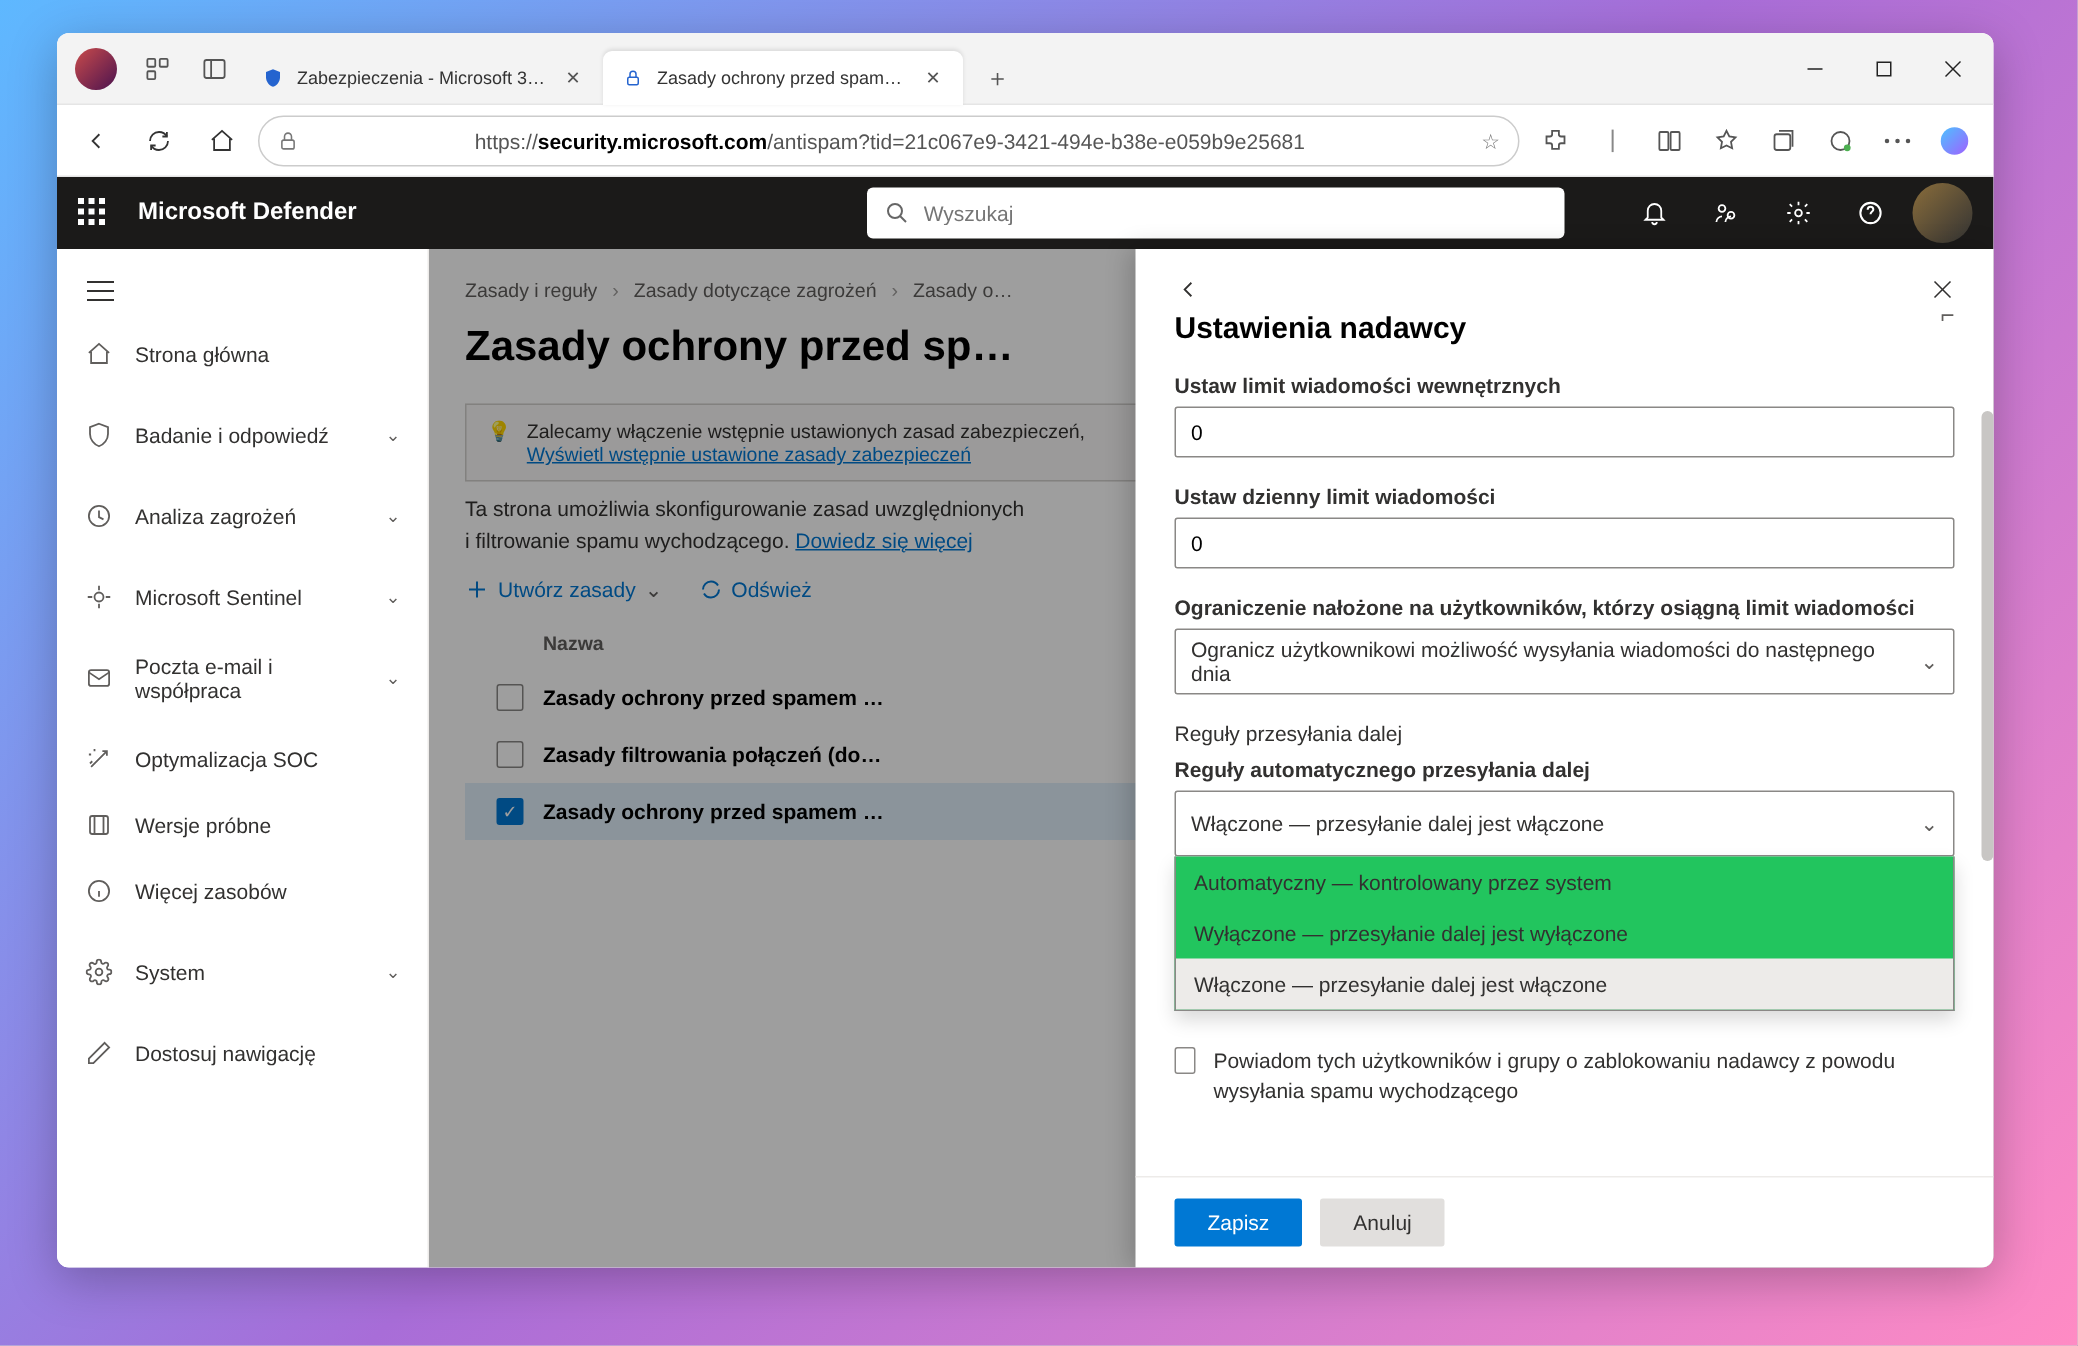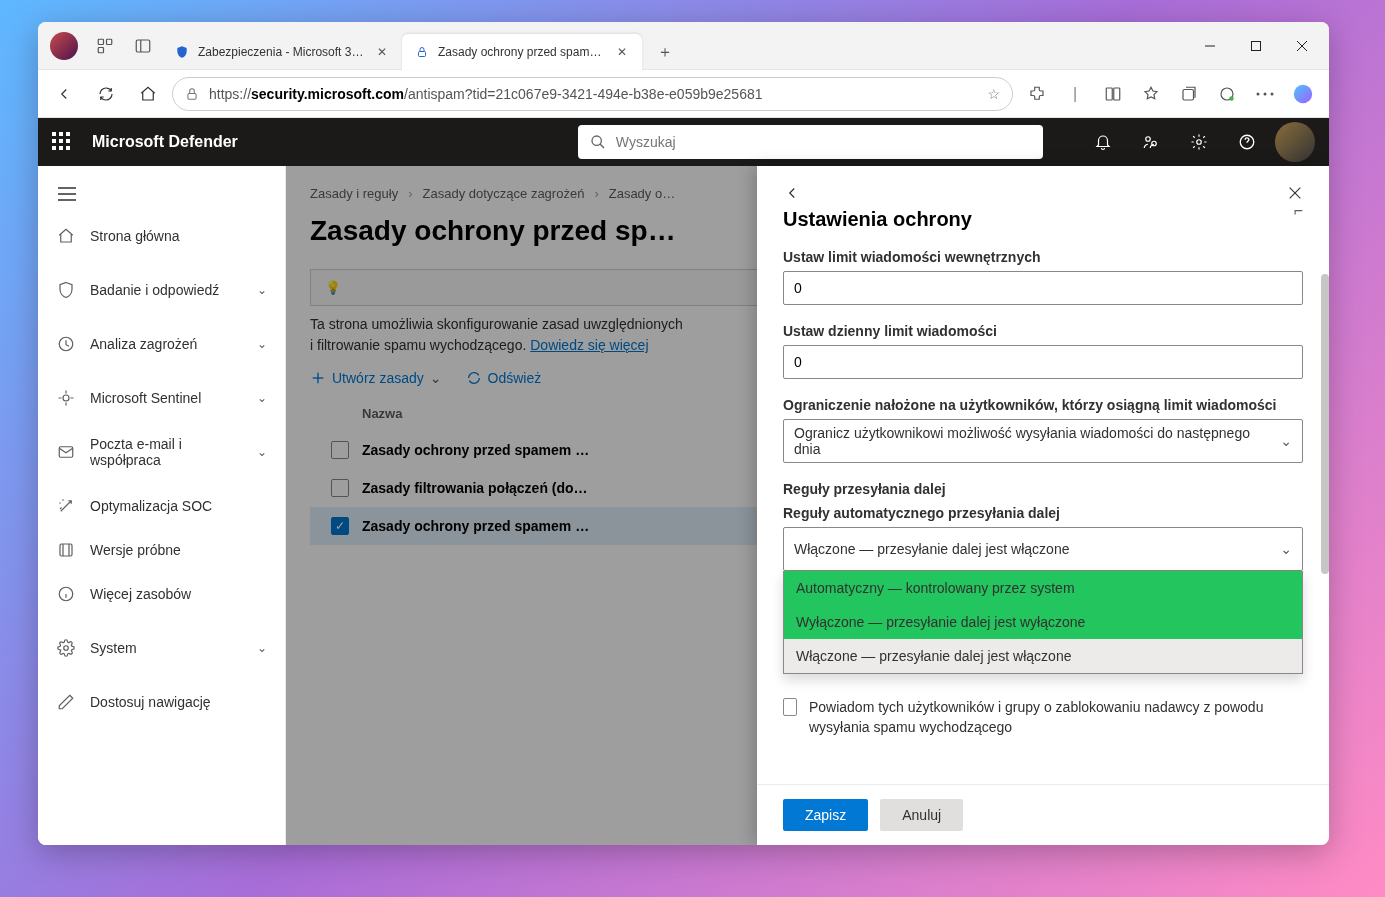--- a/index.html
+++ b/index.html
@@ -18,21 +18,21 @@
 .tab .favicon { width: 16px; height: 16px; flex-shrink:0; display:flex; align-items:center; justify-content:center; }
 .tab .tab-title { white-space: nowrap; overflow: hidden; text-overflow: ellipsis; flex:1; }
 .tab .tab-close { width: 16px; height: 16px; color:#555; display:flex; align-items:center; justify-content:center; }
 .newtab { width: 34px; height:34px; display:flex; align-items:center; justify-content:center; margin-left:6px; color:#555; }
 .winctrl { display:flex; margin-left:auto; }
 .winctrl >div { width:46px; height:48px; display:flex; align-items:center; justify-content:center; color:#222; }
 
 
 .urlbar { height: 48px; background: #fff; display:flex; align-items:center; padding: 0 8px; gap:6px; border-bottom:1px solid #e5e5e5; }
 .urlbtn { width:36px; height:36px; display:flex; align-items:center; justify-content:center; color:#555; border-radius:4px; }
-.addr { flex:1; height:34px; border:1px solid #ccc; border-radius:17px; display:flex; align-items:center; padding:0 12px; gap:10px; font-size:14px; color:#555; }
+.addr { flex:1; height:34px; border:1px solid #ccc; border-radius:17px; display:flex; align-items:center; padding:0 12px; gap:10px; font-size:14px; color:#555;text-align:center; }
 .addr .lock { color:#777; }
 .addr .url { flex:1; color:#555; }
 .addr .url b { color:#000; font-weight:600; }
 .addr .star { color:#777; }
 .right-icons { display:flex; gap:2px; }
 
 
 .apphdr { height: 48px; background: #1b1a19; color:#fff; display:flex; align-items:center; padding:0 14px; gap:20px; }
 .waffle { width:20px; height:20px; display:grid; grid-template-columns:repeat(3,4px); grid-template-rows:repeat(3,4px); gap:3px; }
 .waffle>span{background:#fff;}
@@ -81,21 +81,21 @@
 
 .panel{ position:absolute; right:0; top:0; width:572px; height:100%; background:#fff; box-shadow:-4px 0 16px rgba(0,0,0,.2); display:flex; flex-direction:column;}
 .panel-scroll{position:absolute; right:0; top:108px; width:8px; height:300px; background:#c8c6c4; border-radius:4px;}
 .panel-top{ padding:18px 26px 0; display:flex; align-items:center; justify-content:space-between;}
 .panel-body{ padding:0 26px 12px; flex:1; overflow:visible;}
 .panel h2{font-size:20px;font-weight:700; margin:6px 0 18px;}
 .fld{margin-bottom:18px;}
 .fld-label{font-size:14px; font-weight:600; color:#323130; margin-bottom:6px;}
 .fld input[type=text]{width:100%;height:34px;border:1px solid #8a8886;border-radius:2px;padding:0 10px;font-size:14px;}
 .dropdown{width:100%;height:44px;border:1px solid #8a8886;border-radius:2px;padding:0 10px;font-size:14px;display:flex;align-items:center;justify-content:space-between;color:#323130;}
-.section-label{font-size:14px;font-weight:700;color:#323130;margin:14px 0 8px;}
+.section-label{font-size:14px;font-weight:400;color:#323130;margin:14px 0 8px;}
 .sub-label{font-size:14px;font-weight:600;color:#323130;margin-bottom:6px;}
 .options{position:relative; border:1px solid #8a8886; border-top:none; box-shadow:0 6px 12px rgba(0,0,0,.15); background:#22c55e;}
 .option{padding:9px 12px;font-size:14px;color:#323130;cursor:pointer;}
 .option.sel{background:#edebe9;}
 .chk-row{display:flex;gap:12px;align-items:flex-start;font-size:14px;color:#323130; margin-top:24px;}
 .panel-footer{border-top:1px solid #edebe9;padding:14px 26px;display:flex;gap:12px;}
 .btn-primary{background:#0078d4;color:#fff;border:none;padding:8px 22px;font-size:14px;border-radius:2px;}
 .btn-secondary{background:#e1dfdd;color:#323130;border:none;padding:8px 22px;font-size:14px;border-radius:2px;}
 
 svg{display:block;}
@@ -403,20 +403,24 @@
       <div class="bc">
         <span>Zasady i reguły</span>
           <span class="sep">›</span>
         <span>Zasady dotyczące zagrożeń</span>
           <span class="sep">›</span>
         <span>Zasady o…</span>
       </div>
       <h1>Zasady ochrony przed sp…</h1>
       <div class="callout">
         <span>💡</span>
+        <div>
+          <span>Zalecamy włączenie wstępnie ustawionych zasad zabezpieczeń,</span><br>
+          <a href="#">Wyświetl wstępnie ustawione zasady zabezpieczeń</a>
+        </div>
       </div>
       <div class="desc">
         <span>Ta strona umożliwia skonfigurowanie zasad uwzględnionych</span><br>
         <span>i filtrowanie spamu wychodzącego.</span> <a href="#">Dowiedz się więcej</a>
       </div>
       <div class="toolbar">
         <div class="tb">
             <svg width="16" height="16" viewBox="0 0 24 24" stroke="#0078d4" stroke-width="2" fill="none">
               <line x1="12" y1="4" x2="12" y2="20"></line>
               <line x1="4" y1="12" x2="20" y2="12"></line>
@@ -471,21 +475,21 @@
           </span>
         <span style="cursor:pointer">
             <svg width="16" height="16" viewBox="0 0 24 24" stroke="#323130" stroke-width="1.6">
               <line x1="4" y1="4" x2="20" y2="20"></line>
               <line x1="20" y1="4" x2="4" y2="20"></line>
             </svg>
           </span>
       </div>
       <div class="panel-body">
         <div style="display:flex;justify-content:space-between;align-items:flex-start">
-          <h2>Ustawienia ochrony</h2>
+          <h2>Ustawienia nadawcy</h2>
           <span style="color:#605e5c;font-size:16px">⌐</span>
         </div>
 
         <div class="fld">
           <div class="fld-label">Ustaw limit wiadomości wewnętrznych</div>
           <input type="text" value="0" style="">
         </div>
         <div class="fld">
           <div class="fld-label">Ustaw dzienny limit wiadomości</div>
           <input type="text" value="0" style="">

